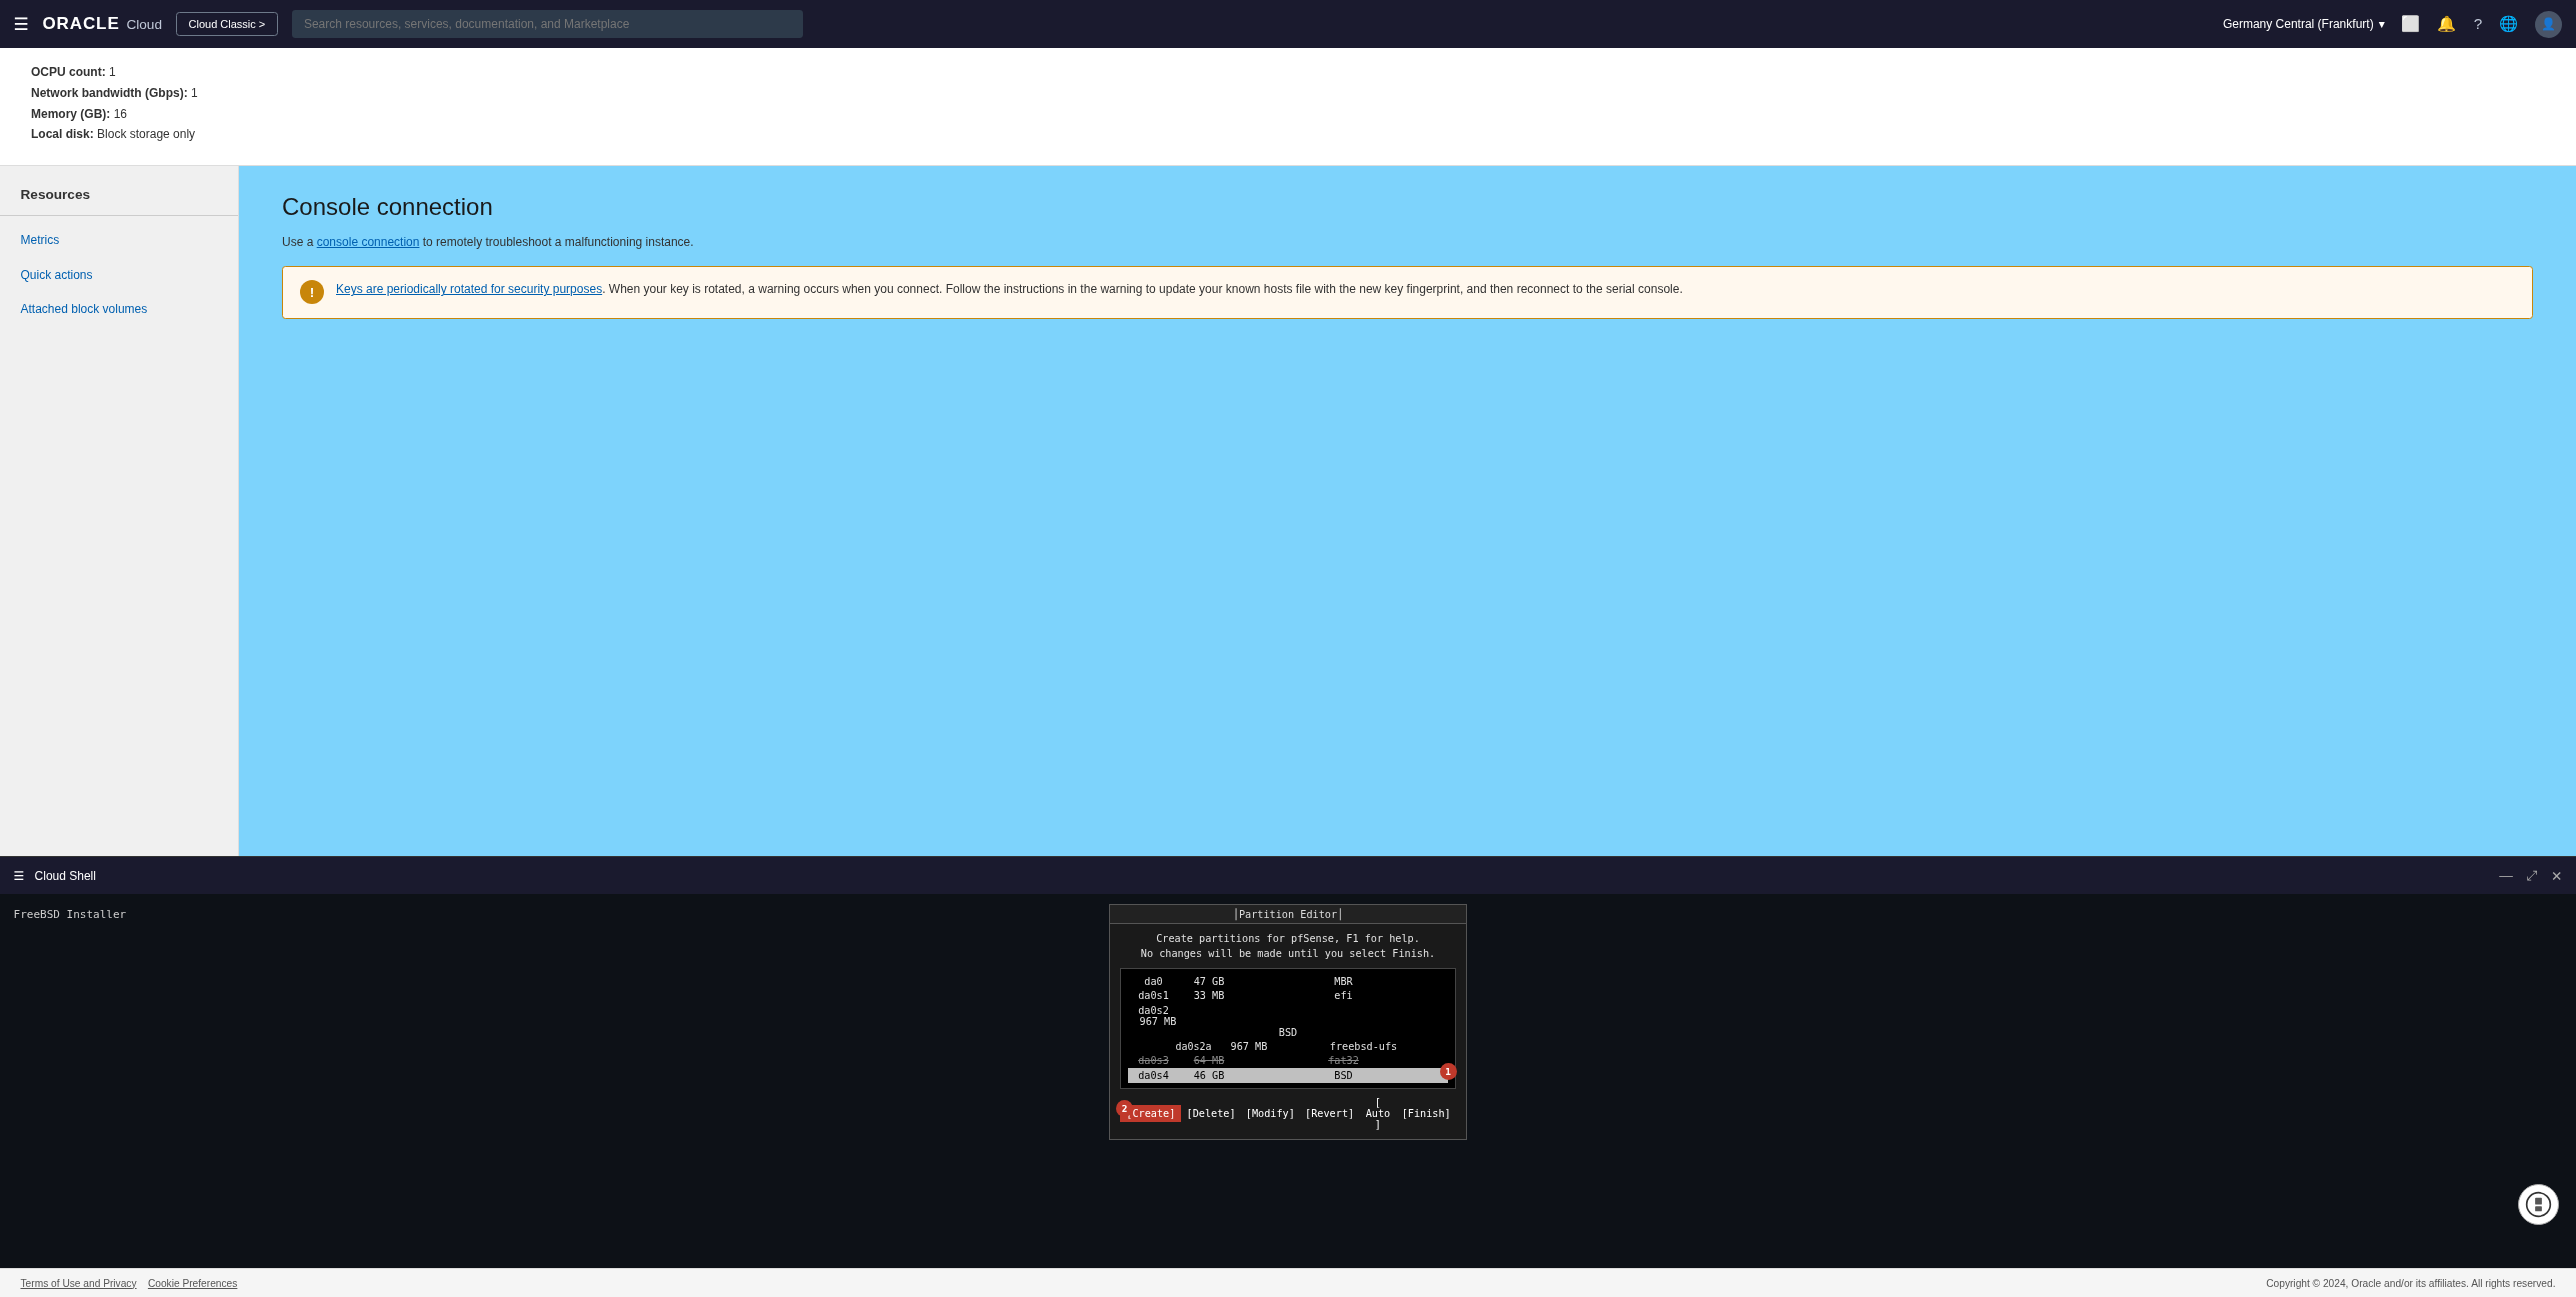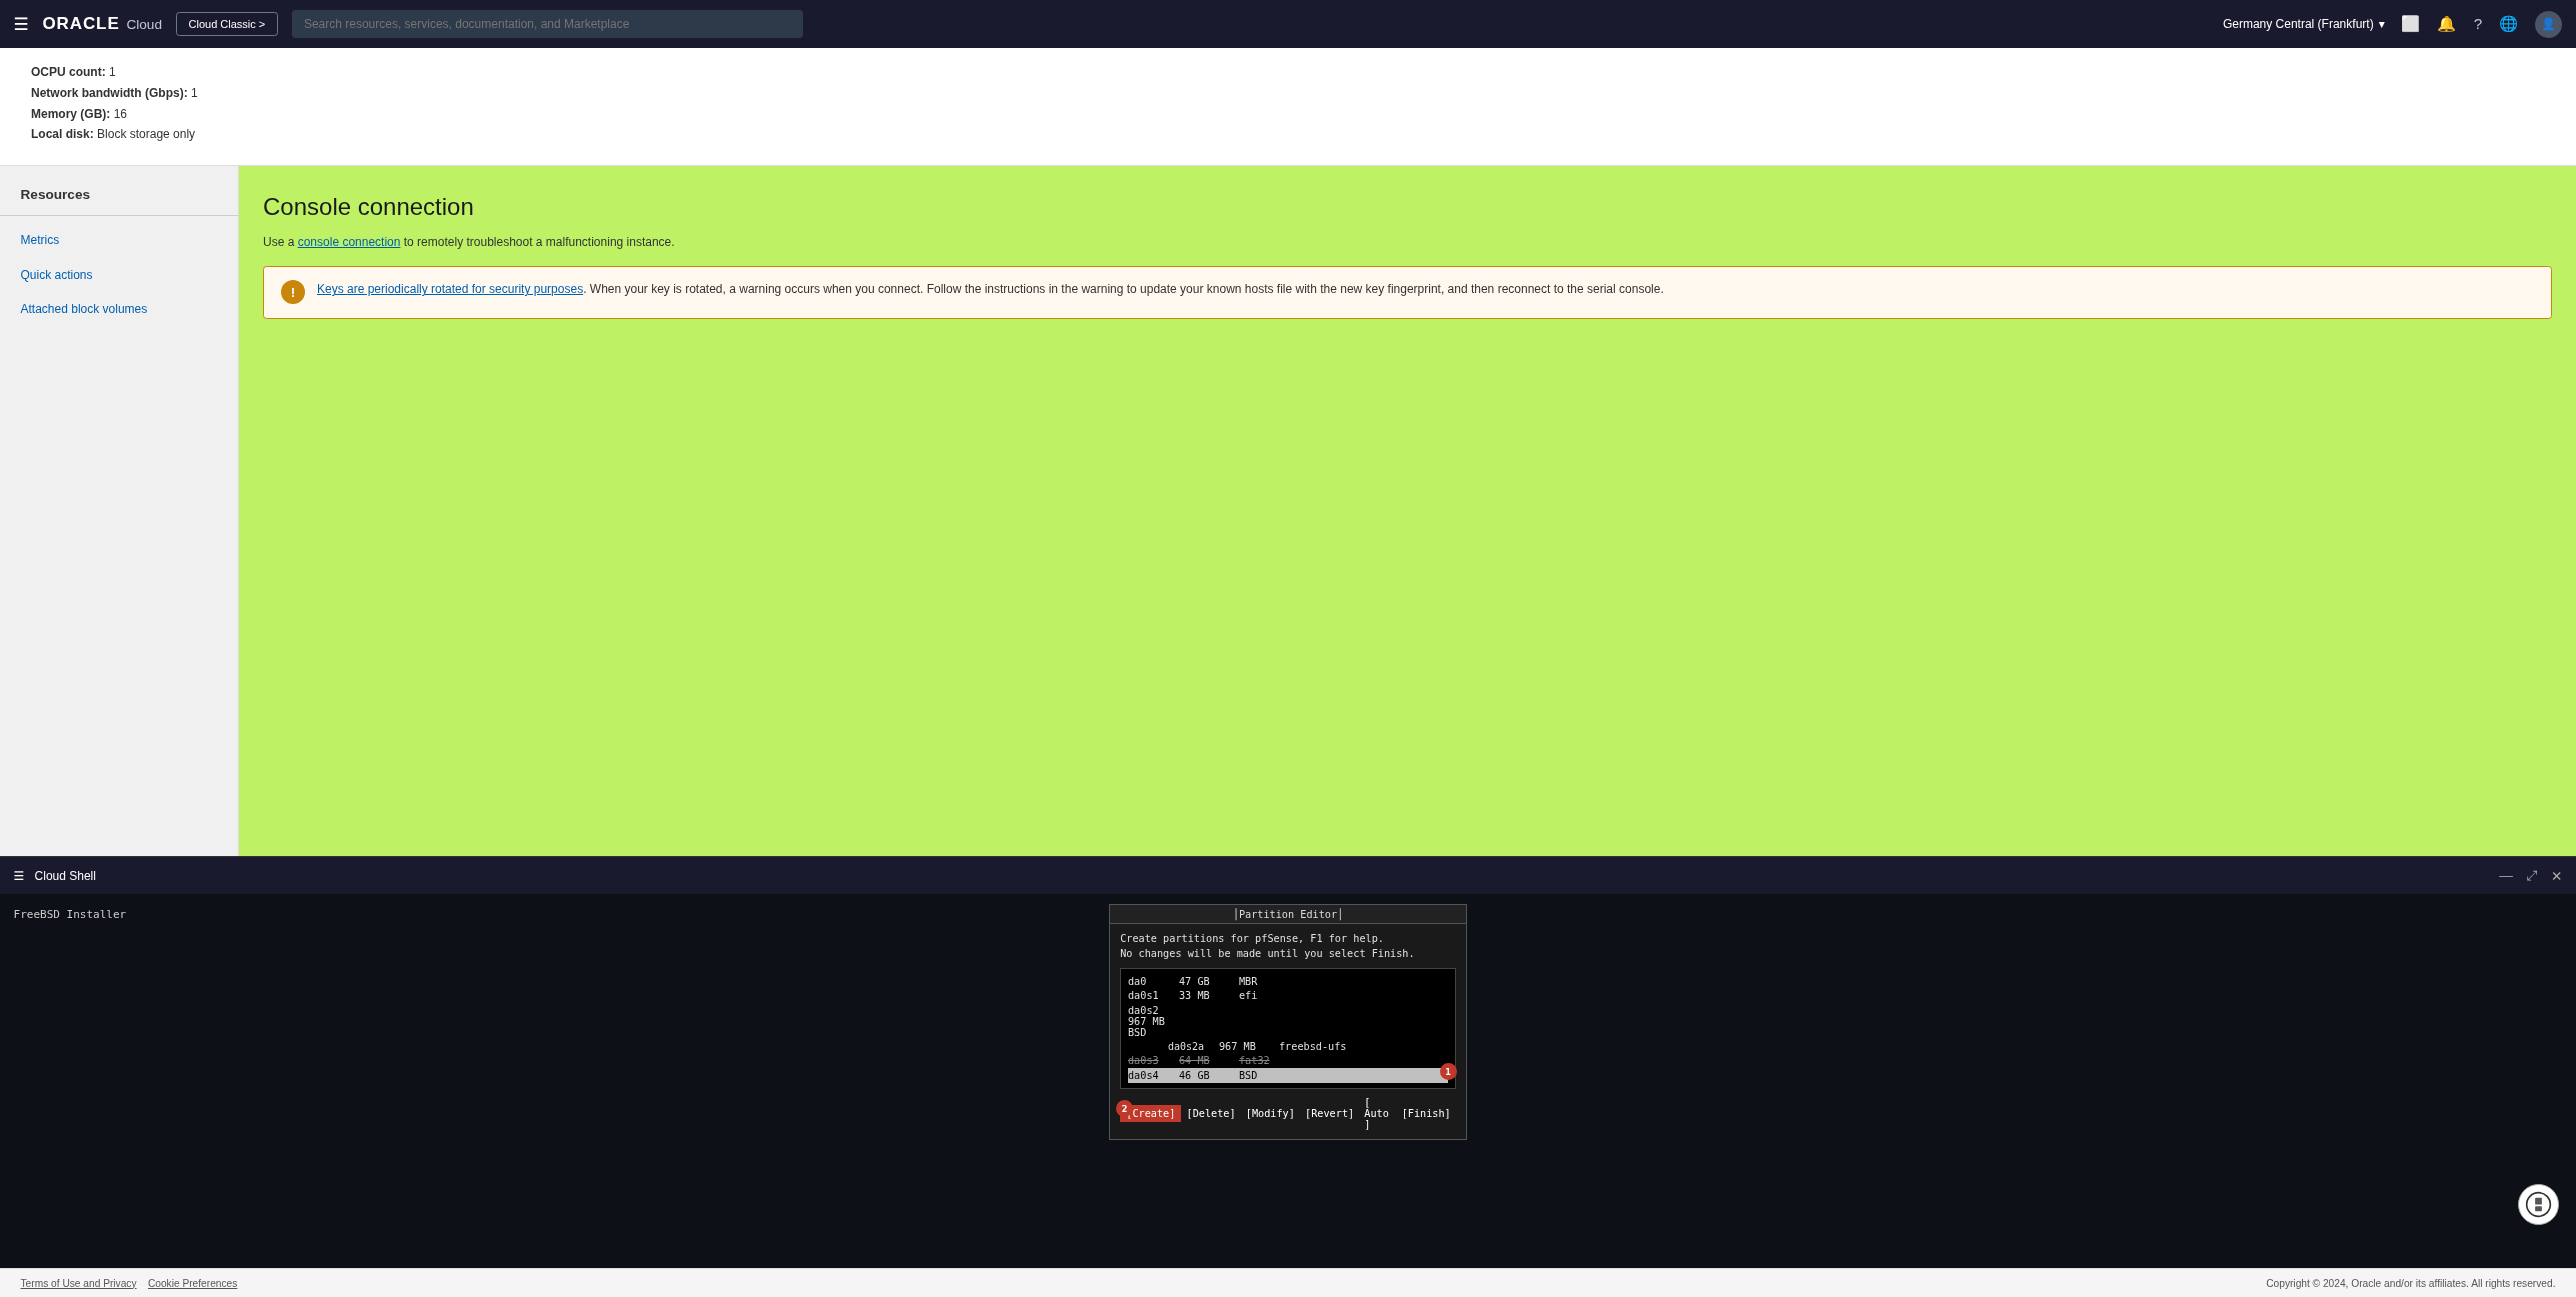--- a/index.html
+++ b/index.html
@@ -119,23 +119,23 @@
       font-size: 12px;
       color: #0060b0;
       cursor: pointer;
       text-decoration: none;
       display: block;
     }
 
     
     .main-content {
       flex: 1;
-      background: #bef264;
+      background: #7dd3fc;
       overflow-y: auto;
-      padding: 27px 24px;
+      padding: 27px 43px;
     }
     .section-title {
       font-size: 24px;
       font-weight: 300;
       color: #1a1a1a;
       margin-bottom: 13.6px;
     }
     .section-desc {
       font-size: 12px;
       color: #333;
@@ -224,21 +224,21 @@
     }
     .pe-title-bar {
       display: flex;
       align-items: center;
       justify-content: center;
       border-bottom: 0.9px solid #555;
       padding: 3.4px 6.8px;
       color: #ddd;
       background: #222;
     }
-    .pe-body { padding: 6.8px 10.2px; }
+    .pe-body { padding: 6.8px 10.2px; text-align: center; }
     .pe-desc { color: #e0e0e0; margin-bottom: 6.8px; line-height: 1.5; }
     .pe-table {
       border: 0.9px solid #444;
       background: #000000;
       padding: 5.1px 6.8px;
       margin-bottom: 6.8px;
     }
     .pe-row { display: flex; gap: 0; padding: 1.7px 0; }
     .pe-row.highlighted { background: #c0c0c0; color: #000; position: relative; }
     .pe-row.strikethrough { color: #888; text-decoration: line-through; }

